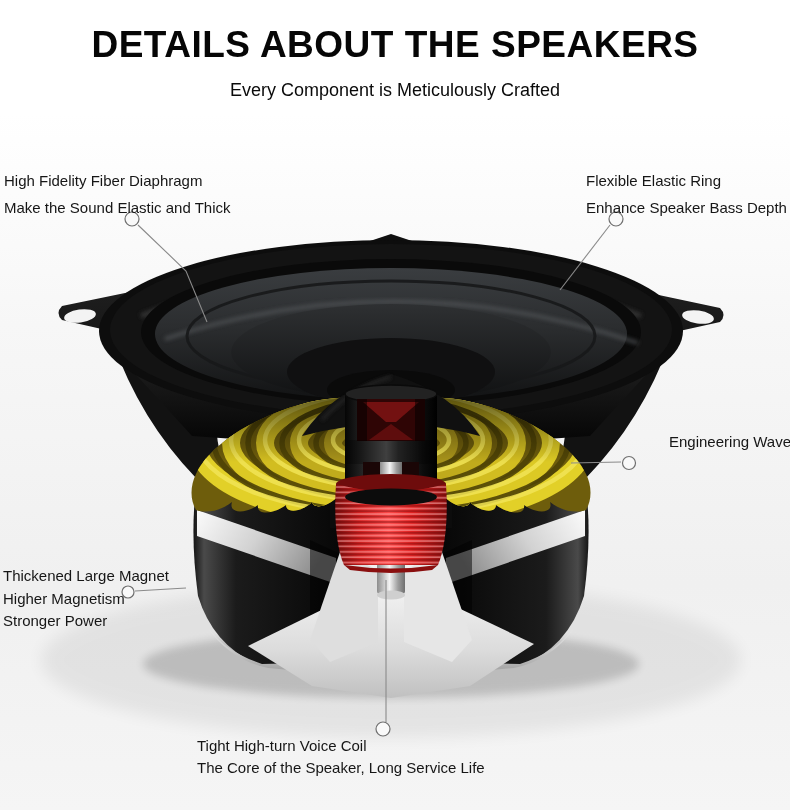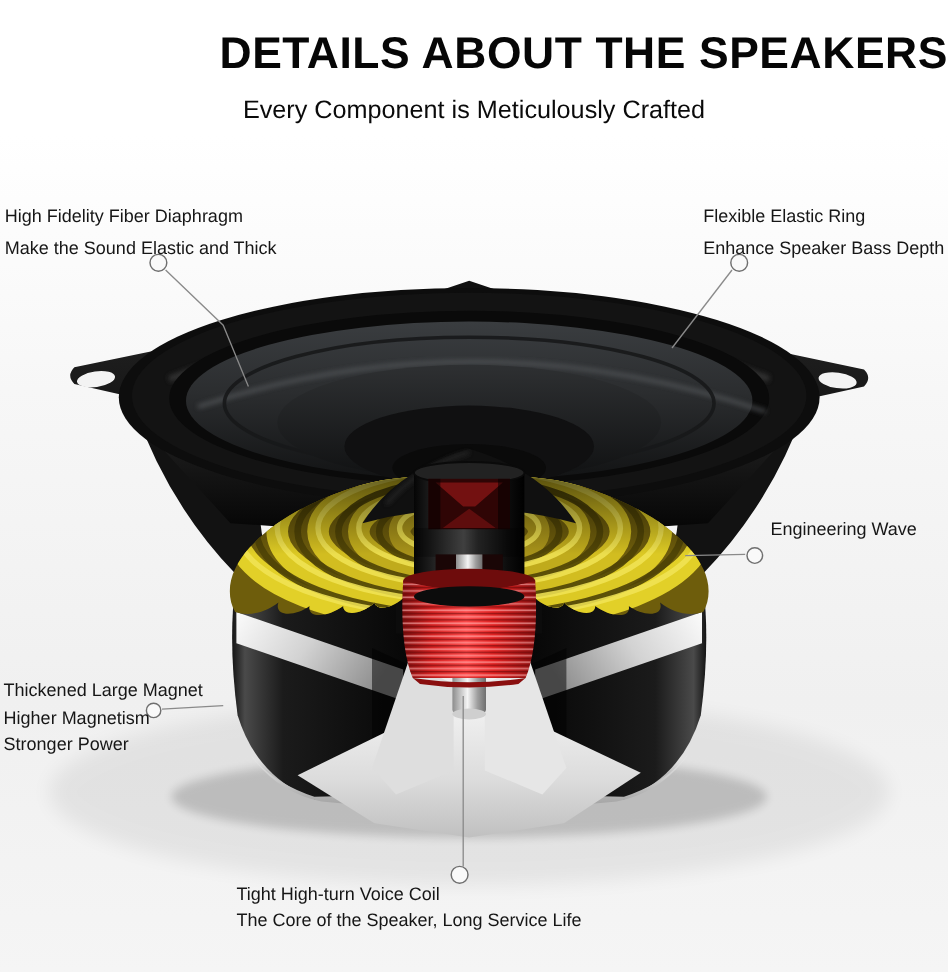--- a/index.html
+++ b/index.html
@@ -3,29 +3,29 @@
 <meta charset="utf-8">
 <style>
   html,body{margin:0;padding:0;background:#ffffff;}
   .stage{
     position:relative;width:790px;height:810px;margin:0 auto;overflow:hidden;
     font-family:"Liberation Sans","DejaVu Sans",sans-serif;
     background:linear-gradient(180deg,#ffffff 0%,#ffffff 14%,#f7f7f7 40%,#f0f0f0 72%,#f5f5f5 100%);
   }
   .header{position:absolute;top:24px;left:0;width:790px;text-align:center;}
   .title{
-    font-size:37px;font-weight:bold;color:#060606;letter-spacing:.5px;margin:0;text-align:right;
+    font-size:37px;font-weight:bold;color:#060606;letter-spacing:.5px;margin:0;
   }
-  .subtitle{font-size:21px;color:#0a0a0a;margin-top:14px;}
+  .subtitle{font-size:18px;color:#0a0a0a;margin-top:14px;}
   .render-svg{position:absolute;left:0;top:0;width:790px;height:810px;}
   .anno{position:absolute;font-size:15px;color:#161616;}
   .anno span{display:block;white-space:nowrap;}
   .anno-tl{left:4px;top:167px;line-height:27px;}
   .anno-tr{left:586px;top:167px;line-height:27px;}
-  .anno-wave{left:642px;top:430px;line-height:23px;}
+  .anno-wave{left:669px;top:430px;line-height:23px;}
   .anno-magnet{left:3px;top:565px;line-height:22.5px;}
   .anno-coil{left:197px;top:735px;width:400px;line-height:22px;text-align:left;}
 </style>
 </head>
 <body>
 
 <div class="stage">
 
   <svg class="render-svg" viewBox="0 0 790 810">
     <defs>

